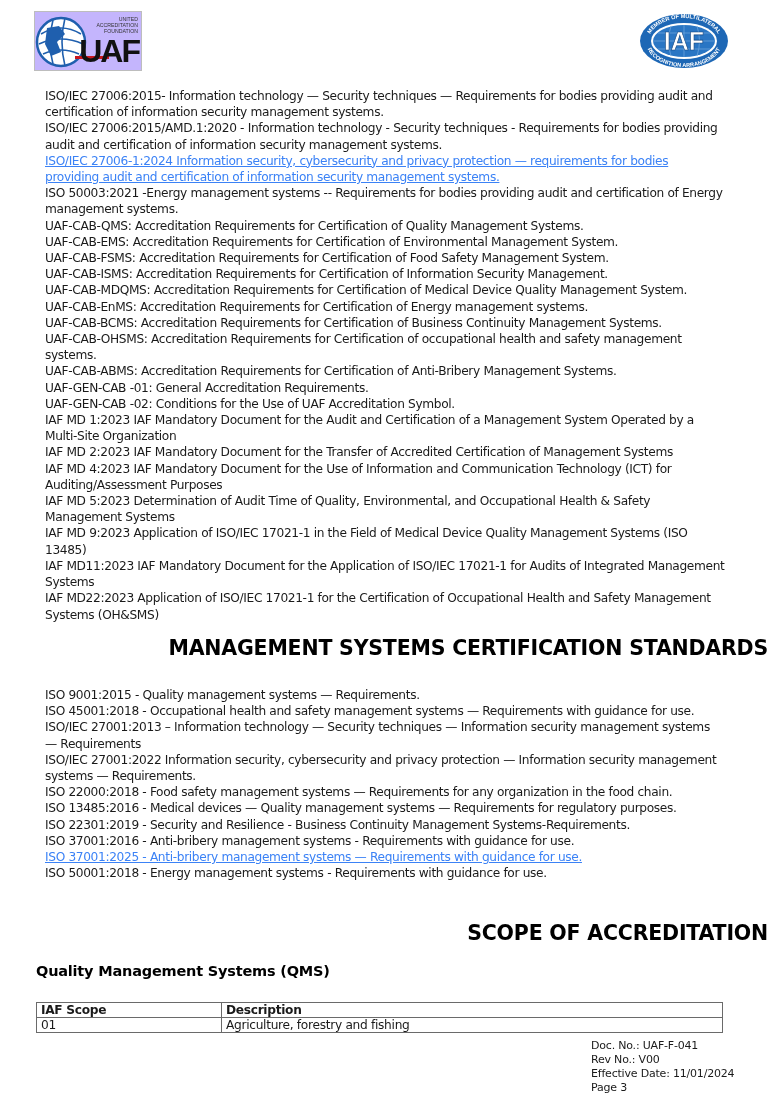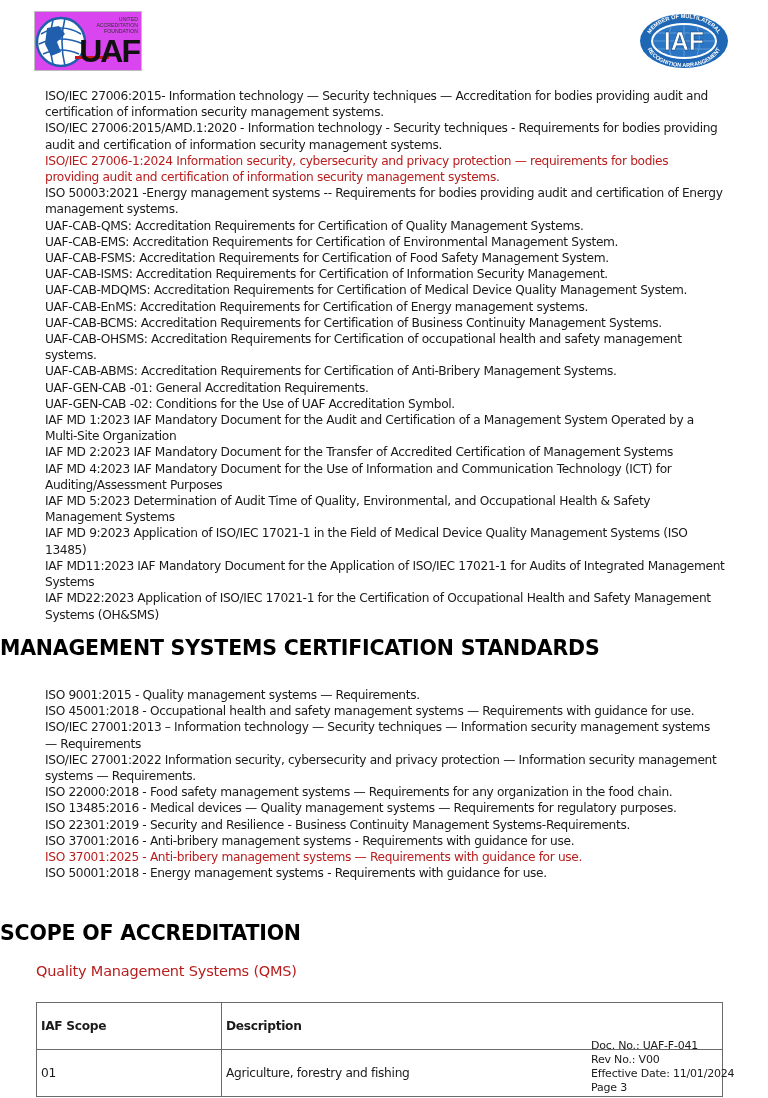--- a/index.html
+++ b/index.html
@@ -2,44 +2,44 @@
 <html><head>
 <meta charset="utf-8">
 <style>
   html, body { margin: 0; padding: 0; background: #ffffff; }
   body {
     width: 768px; height: 1098px; position: relative; overflow: hidden;
     font-family: "DejaVu Sans", sans-serif; color: #1a1a1a;
   }
   .logo-uaf {
     position: absolute; left: 34px; top: 11px; width: 106px; height: 58px;
-    border: 1px solid #bdbdbd; background: #d946ef; overflow: hidden;
+    border: 1px solid #bdbdbd; background: #c4b5fd; overflow: hidden;
   }
   .logo-iaf {
     position: absolute; left: 638px; top: 12px; width: 92px; height: 58px;
   }
   .block {
     position: absolute; left: 45px; width: 680px;
     font-size: 12.2px; line-height: 16.2px; letter-spacing: -0.35px;
   }
   .block p { margin: 0; }
-  .blue { color: #b91c1c; }
+  .blue { color: #3b82f6; text-decoration: underline; }
   .heading {
-    position: absolute; left: 0; width: 768px; text-align: left;
+    position: absolute; left: 0; width: 768px; text-align: right;
     font-weight: bold; font-size: 20.5px; letter-spacing: -0.2px; color: #000;
   }
   .subheading {
-    position: absolute; left: 36px; font-weight: normal; font-size: 14.5px; color: #b91c1c; letter-spacing: -0.2px;
+    position: absolute; left: 36px; font-weight: bold; font-size: 14.5px; color: #000000; letter-spacing: -0.2px;
   }
   table.scope {
     position: absolute; left: 36px; top: 1002px; width: 687px;
     border-collapse: collapse; font-size: 12.2px; letter-spacing: -0.3px;
   }
   table.scope td, table.scope th {
-    border: 1.5px solid #6a6a6a; padding: 16px 4px; height: 14px; line-height: 14px; text-align: left;
+    border: 1.5px solid #6a6a6a; padding: 0 4px; height: 14px; line-height: 14px; text-align: left;
   }
   table.scope th { font-weight: bold; }
   table.scope col.c1 { width: 185px; }
   .footer {
     position: absolute; left: 591px; top: 1039px; font-size: 11px; line-height: 14px; letter-spacing: -0.2px; color: #1a1a1a;
   }
 </style>
 </head>
 <body>
 
@@ -71,21 +71,21 @@
       <textPath href="#arcTop" startOffset="50%" text-anchor="middle">MEMBER OF MULTILATERAL</textPath>
     </text>
     <text font-family="Liberation Sans, sans-serif" font-size="5.6" font-weight="bold" fill="#ffffff">
       <textPath href="#arcBot" startOffset="50%" text-anchor="middle" dy="6">RECOGNITION ARRANGEMENT</textPath>
     </text>
     <text x="46" y="38" font-family="Liberation Sans, sans-serif" font-weight="bold" font-size="25" text-anchor="middle" fill="#ffffff" stroke="#0d3f7a" stroke-width="0.6">IAF</text>
   </svg>
 </div>
 
 <div class="block" id="ref-list" style="top:88px;">
-    <p>ISO/IEC 27006:2015- Information technology — Security techniques — Accreditation for bodies providing audit and certification of information security management systems.</p>
+    <p>ISO/IEC 27006:2015- Information technology — Security techniques — Requirements for bodies providing audit and certification of information security management systems.</p>
     <p>ISO/IEC 27006:2015/AMD.1:2020 - Information technology - Security techniques - Requirements for bodies providing audit and certification of information security management systems.</p>
     <p class="blue">ISO/IEC 27006-1:2024 Information security, cybersecurity and privacy protection — requirements for bodies providing audit and certification of information security management systems.</p>
     <p>ISO 50003:2021 -Energy management systems -- Requirements for bodies providing audit and certification of Energy management systems.</p>
     <p>UAF-CAB-QMS: Accreditation Requirements for Certification of Quality Management Systems.</p>
     <p>UAF-CAB-EMS: Accreditation Requirements for Certification of Environmental Management System.</p>
     <p>UAF-CAB-FSMS: Accreditation Requirements for Certification of Food Safety Management System.</p>
     <p>UAF-CAB-ISMS: Accreditation Requirements for Certification of Information Security Management.</p>
     <p>UAF-CAB-MDQMS: Accreditation Requirements for Certification of Medical Device Quality Management System.</p>
     <p>UAF-CAB-EnMS: Accreditation Requirements for Certification of Energy management systems.</p>
     <p>UAF-CAB-BCMS: Accreditation Requirements for Certification of Business Continuity Management Systems.</p>

